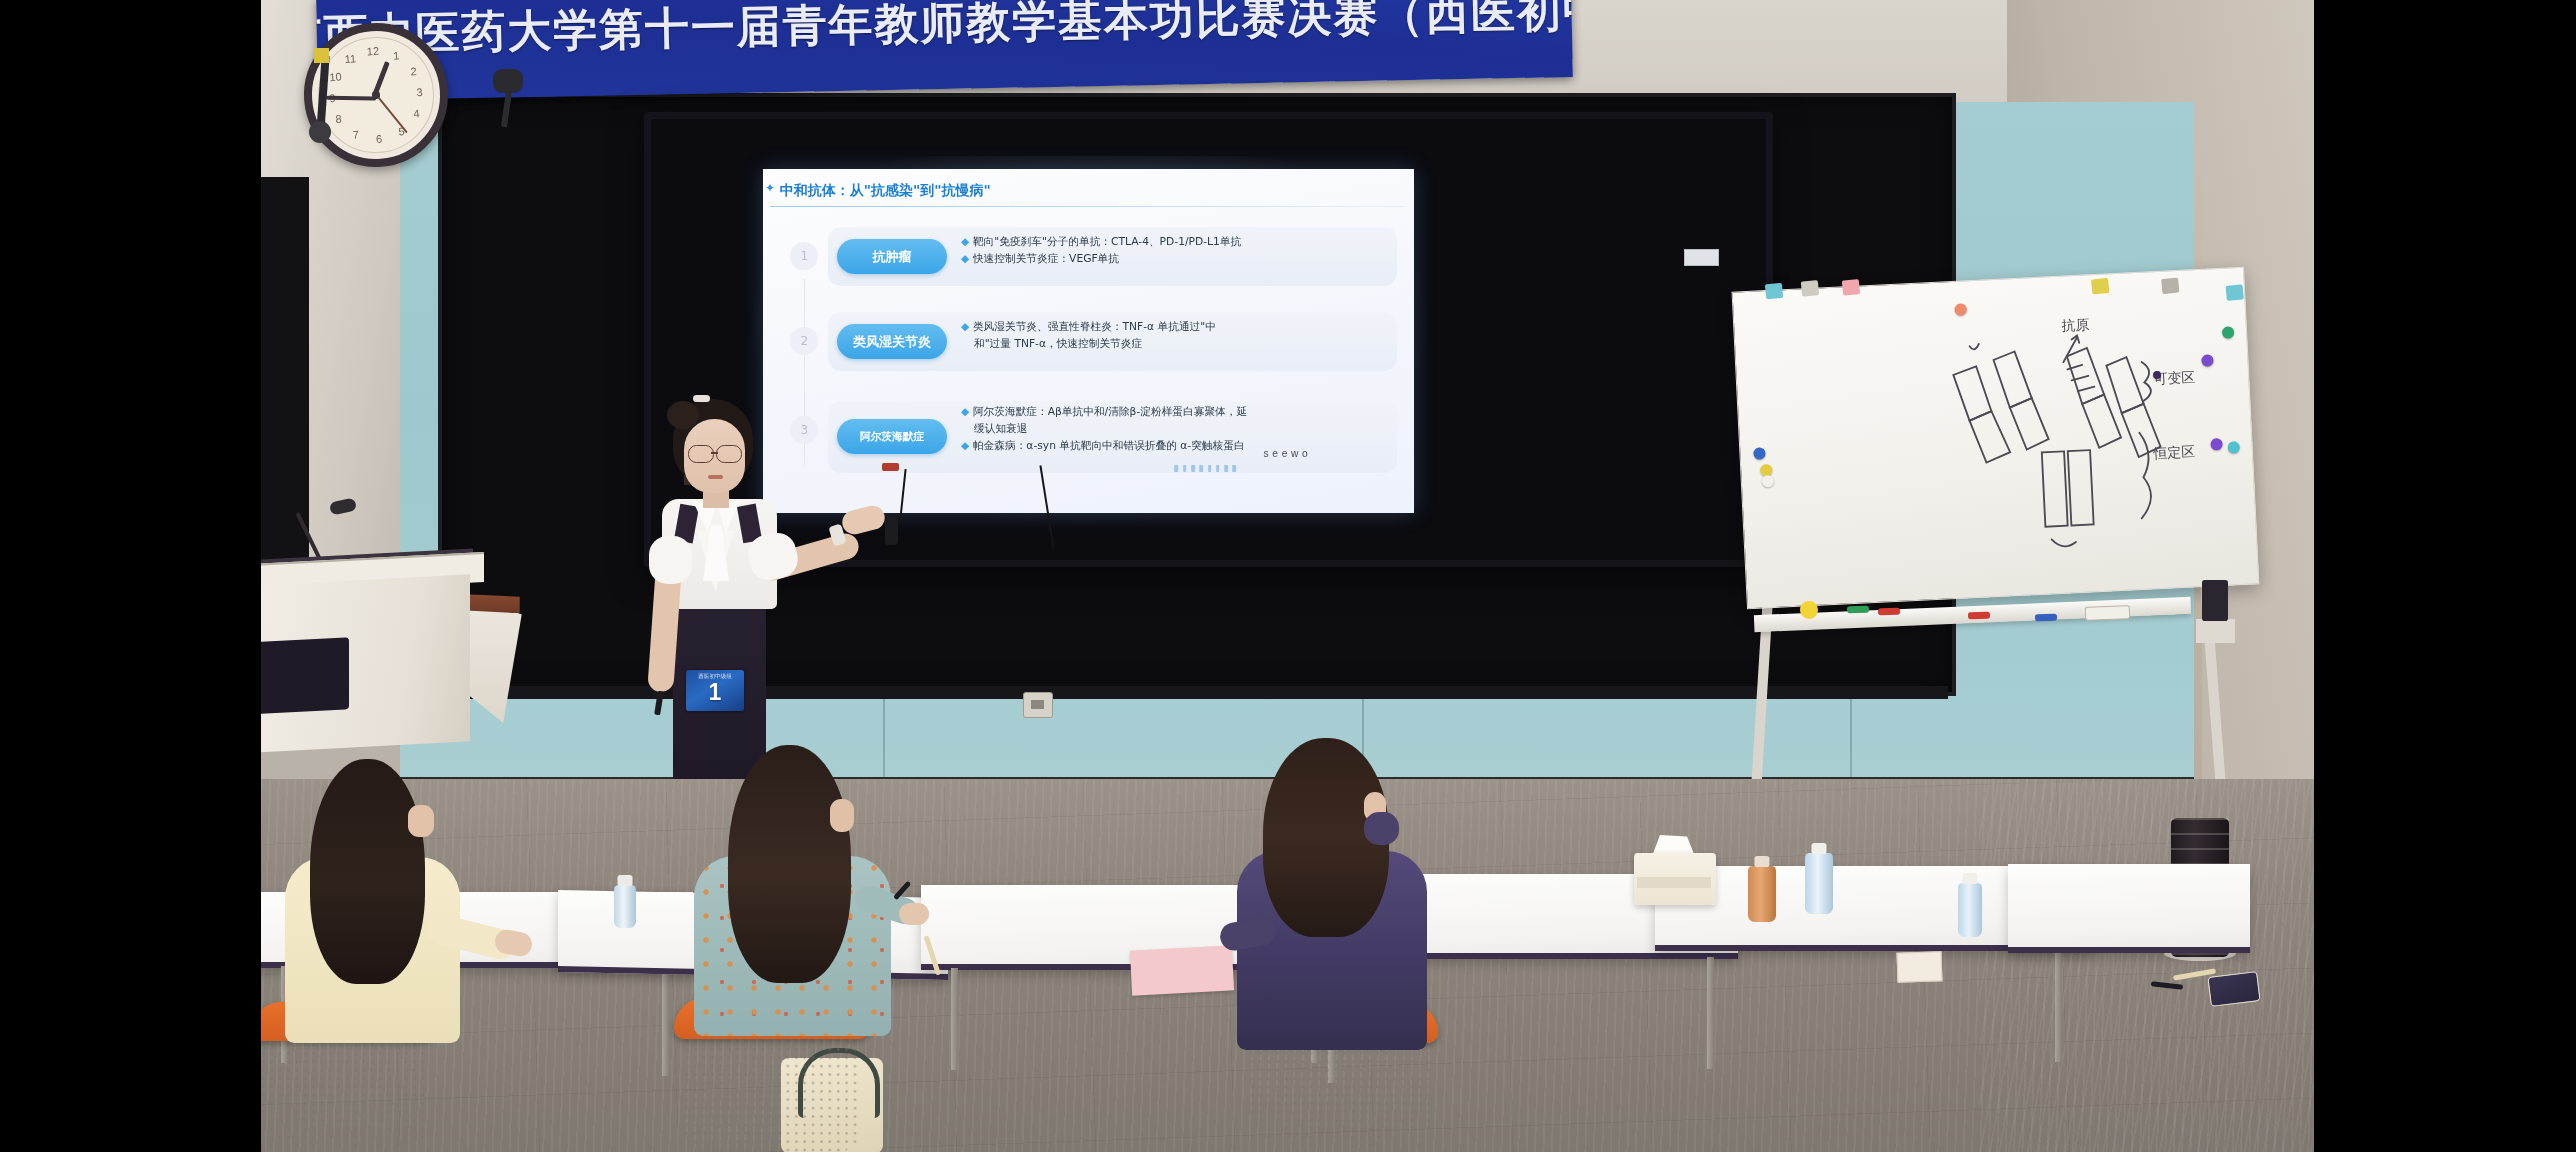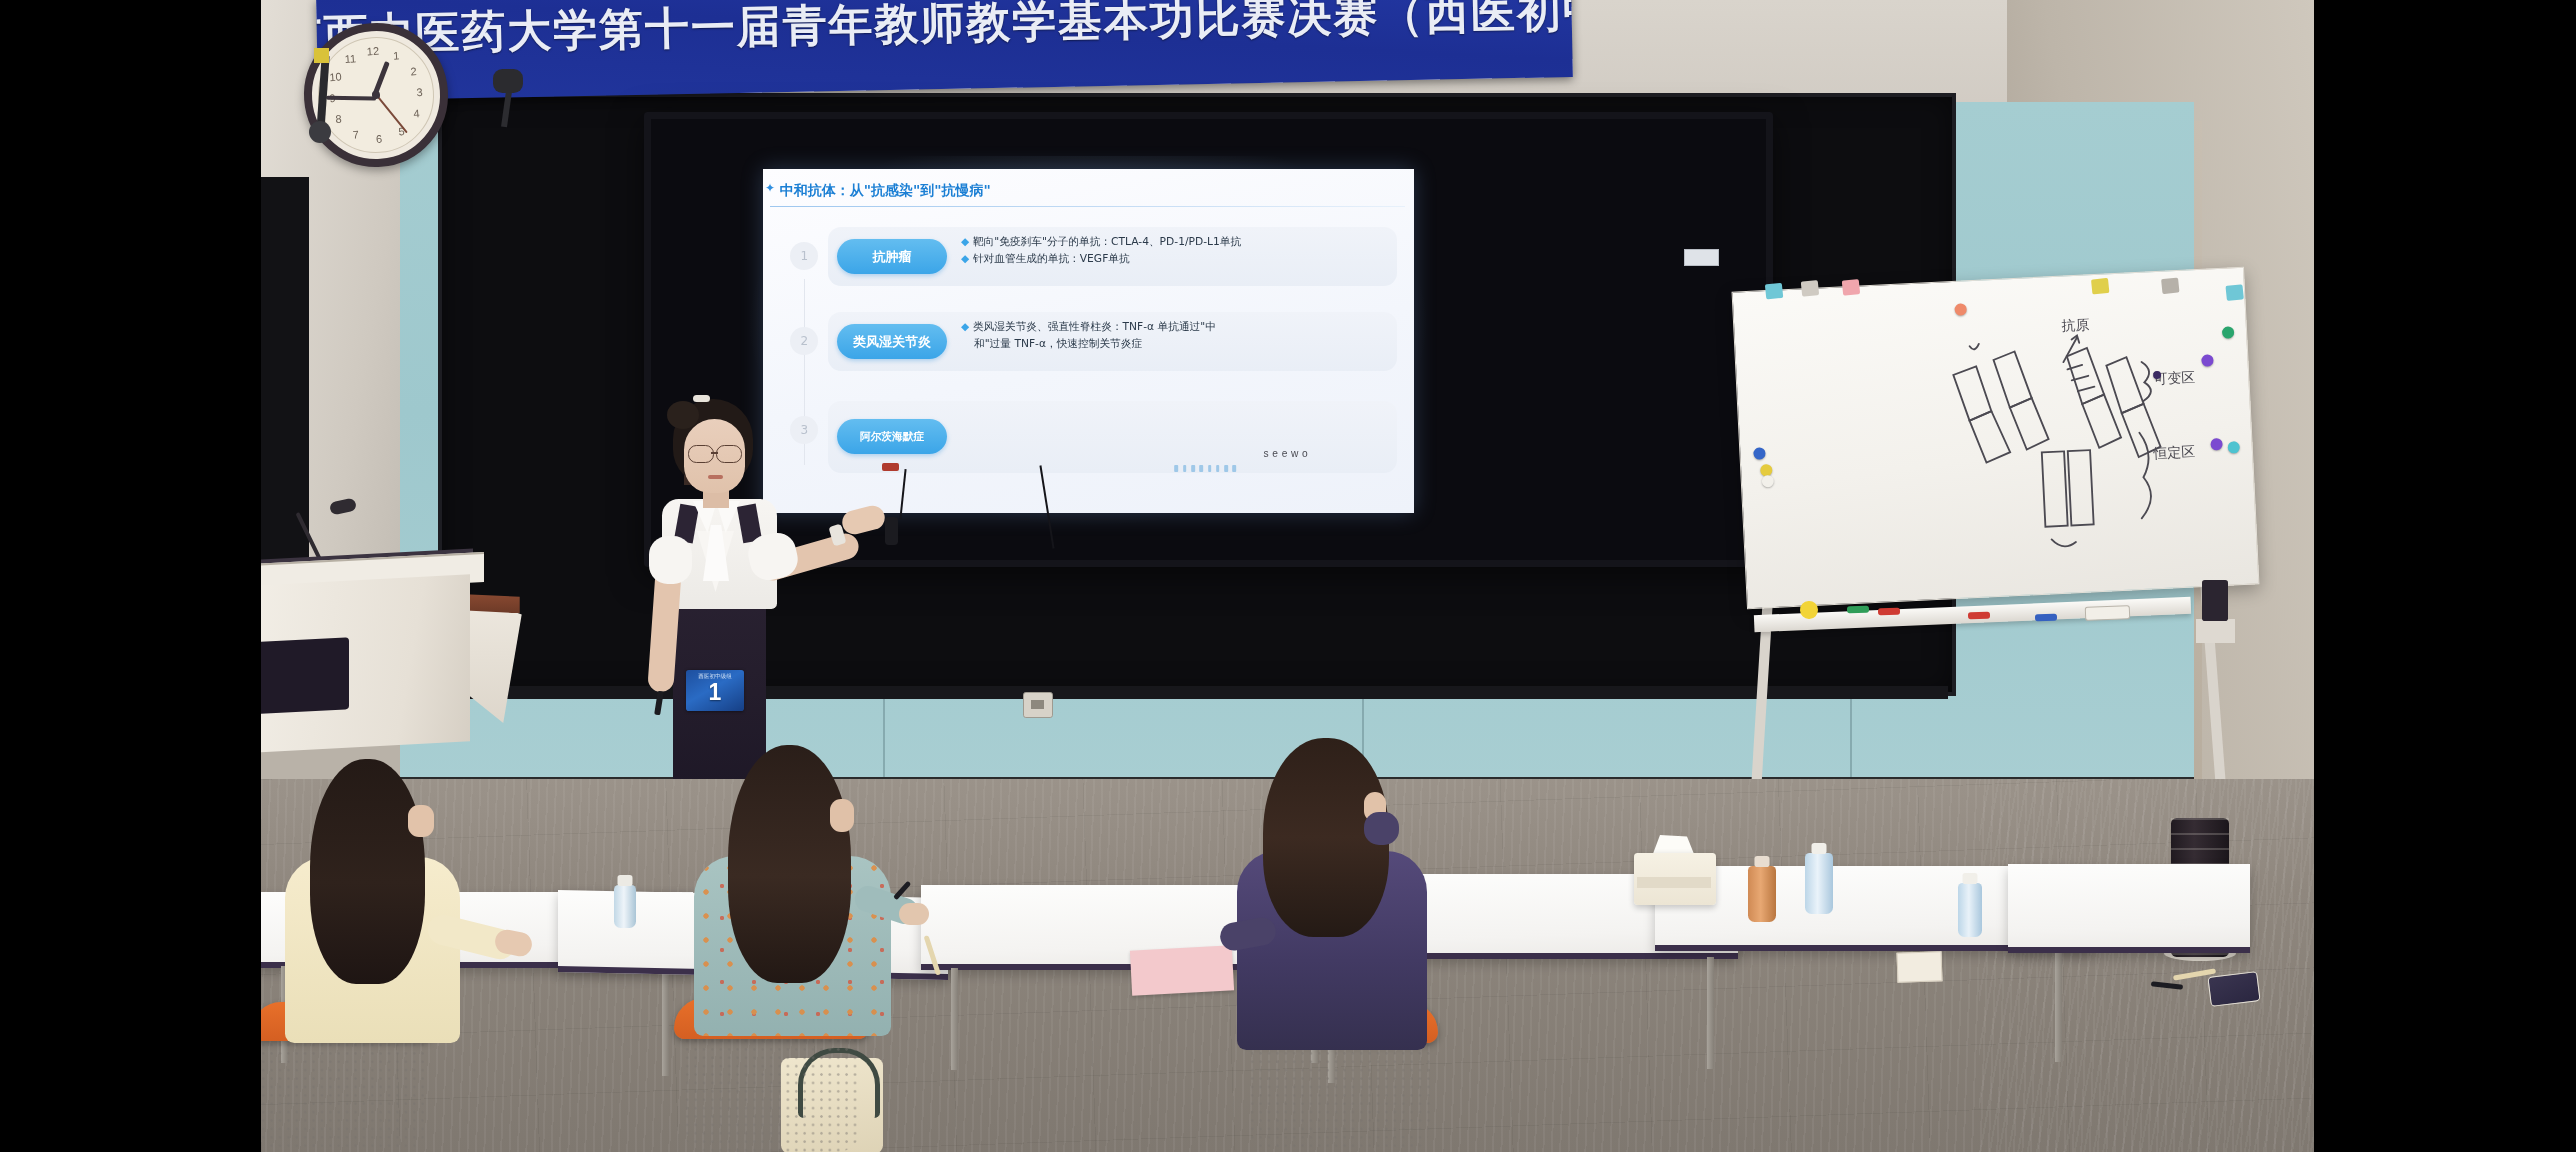--- a/index.html
+++ b/index.html
@@ -333,38 +333,43 @@
           <div id="title-rule"></div>
 
           <div id="timeline"></div>
 
           <div class="row" style="top:54px">
             <div class="row-card"></div>
             <div class="stepnum">1</div>
             <div class="pill">抗肿瘤</div>
             <div class="bullets">
               <div><span class="bsym">◆</span><span>靶向"免疫刹车"分子的单抗：CTLA-4、PD-1/PD-L1单抗</span></div>
-              <div><span class="bsym">◆</span><span>针对血管生成的单抗：VEGF单抗</span></div>
+              <div><span class="bsym">◆</span><span>快速控制关节炎症：VEGF单抗</span></div>
             </div>
           </div>
 
           <div class="row" style="top:139px">
             <div class="row-card"></div>
             <div class="stepnum">2</div>
             <div class="pill">类风湿关节炎</div>
             <div class="bullets">
               <div><span class="bsym">◆</span><span>类风湿关节炎、强直性脊柱炎：TNF-α 单抗通过"中</span></div>
               <div class="cont"><span>和"过量 TNF-α，快速控制关节炎症</span></div>
             </div>
           </div>
 
           <div class="row" style="top:228px;height:80px">
             <div class="row-card"></div>
             <div class="stepnum">3</div>
             <div class="pill" style="top:22px;font-size:10.7px">阿尔茨海默症</div>
+            <div class="bullets" style="top:7.4px">
+              <div><span class="bsym">◆</span><span>阿尔茨海默症：Aβ单抗中和/清除β-淀粉样蛋白寡聚体，延</span></div>
+              <div class="cont"><span>缓认知衰退</span></div>
+              <div><span class="bsym">◆</span><span>帕金森病：α-syn 单抗靶向中和错误折叠的 α-突触核蛋白</span></div>
+            </div>
           </div>
         </div>
 
         <div id="hdmi-plate"></div>
       </div>
     </div>
 
     <div id="bezel-logo">seewo</div>
     <div id="bezel-leds">
       <i></i>

